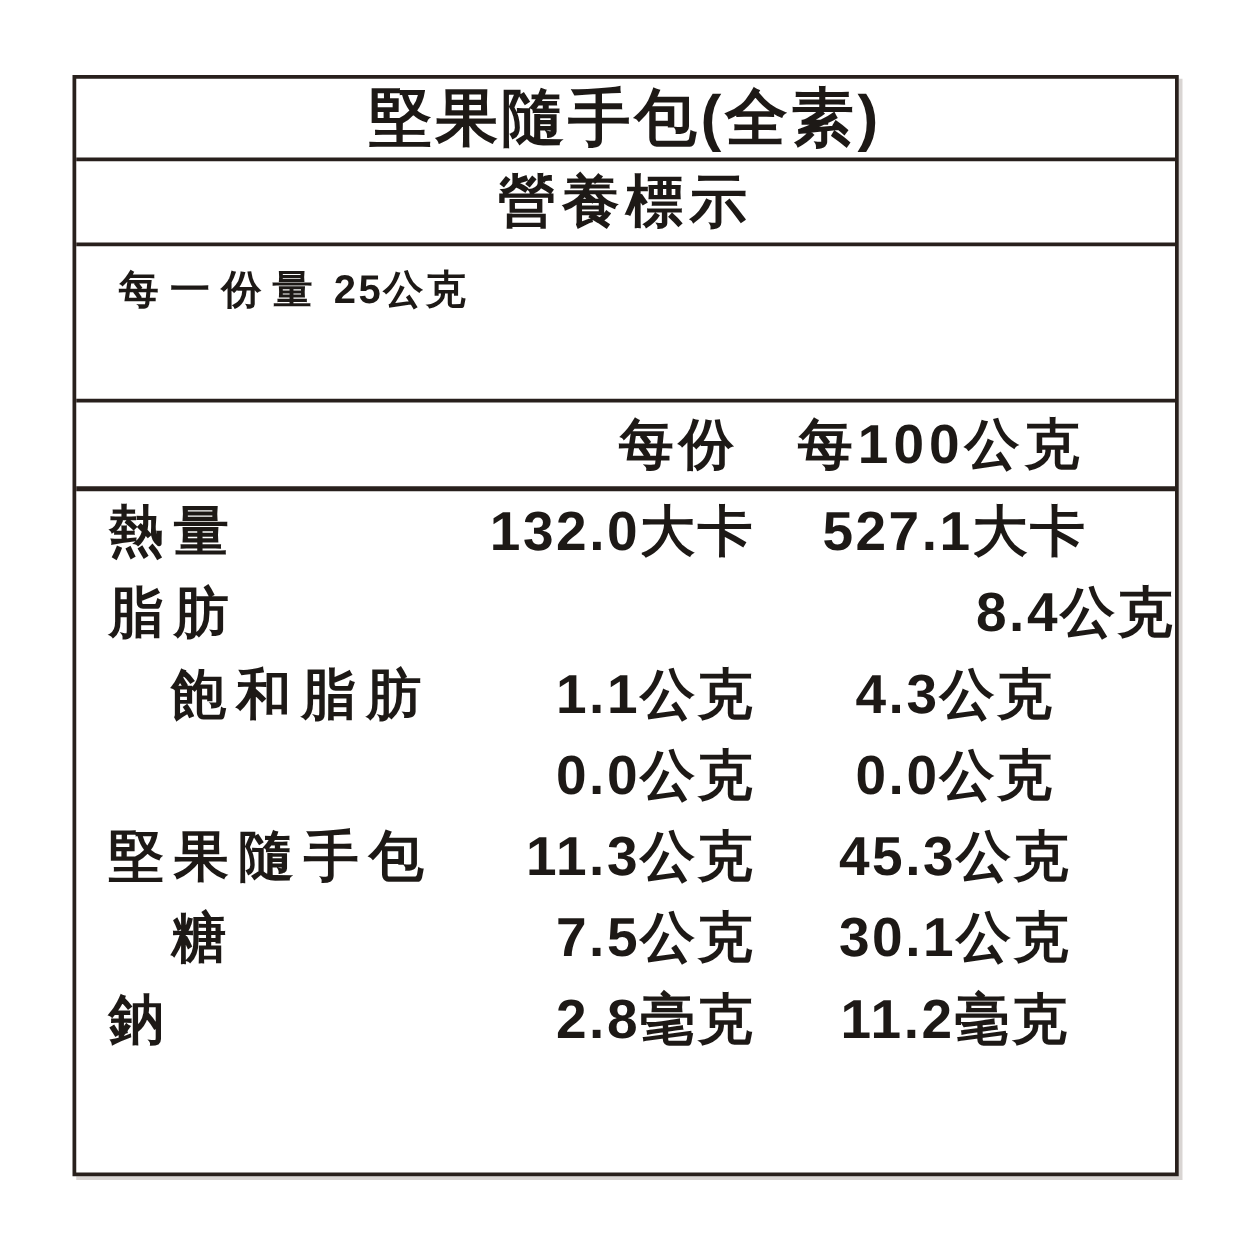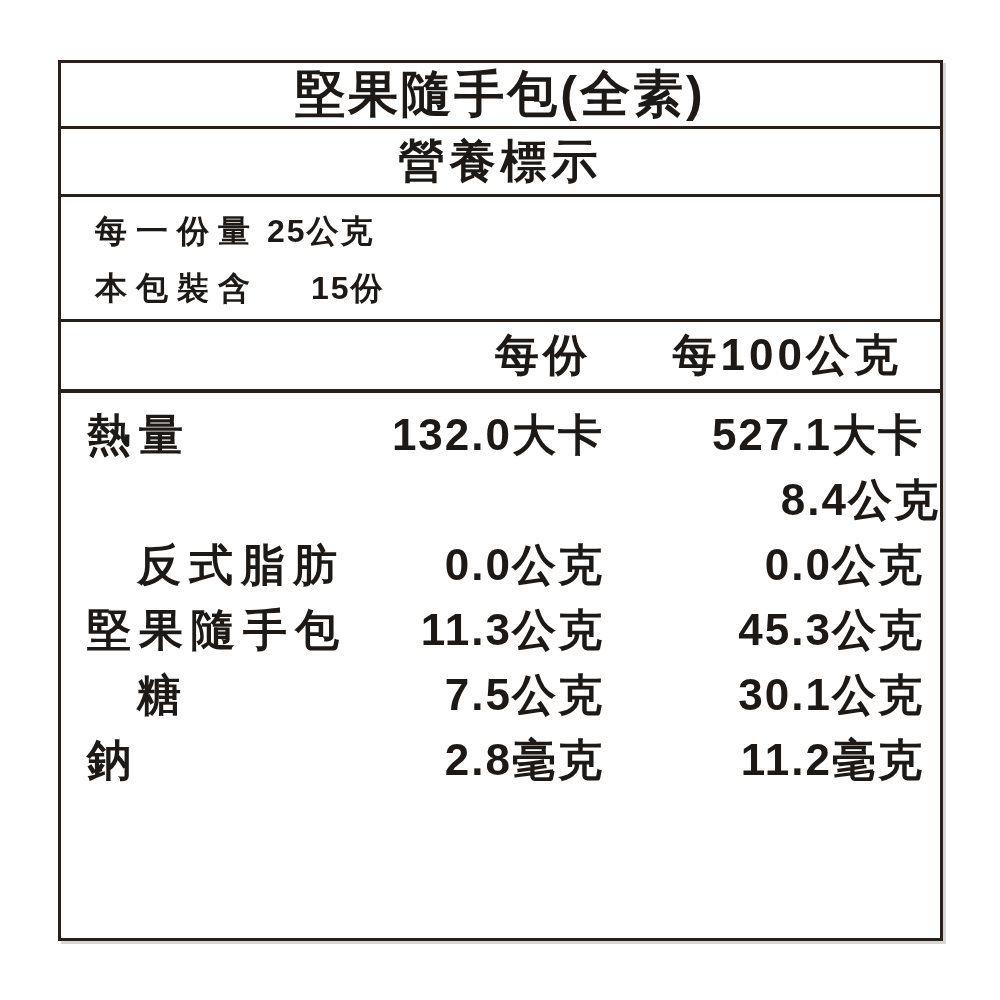--- a/index.html
+++ b/index.html
@@ -78,54 +78,50 @@
   }
   .cell.label.indent { padding-left: 76px; }
   .cell.v1 {
     flex: 1 1 auto;
     text-align: right;
     letter-spacing: 2px;
     white-space: nowrap;
   }
   .cell.v2 {
     flex: 0 0 336px;
-    text-align: right;
+    text-align: center;
     padding-right: 16px;
     letter-spacing: 2px;
     white-space: nowrap;
   }
   .header-sec {
     height: 71px;
     border-bottom: 4px solid #28201c;
   }
   .header-sec .row { height: 67px; }
   .header-sec .cell.v1 { padding-right: 13px; letter-spacing: 4px; }
   .header-sec .cell.v2 { padding-right: 38px; letter-spacing: 4px; }
 
-  .data-sec { padding-top: 10px; }
+  .data-sec { }
   .data-sec .row { height: 65px; }
 </style>
 </head>
 <body>
 
 <div class="sheet">
   <div class="panel">
 
     <div class="sec title-sec">堅果隨手包(全素)</div>
 
     <div class="sec subtitle-sec">營養標示</div>
 
     <div class="sec serving-sec">
       <div class="serv-line">
         <span class="serv-label">每一份量</span>
         <span class="serv-value">25公克</span>
-      </div>
-      <div class="serv-line">
-        <span class="serv-label">本包裝含</span>
-        <span class="serv-value wide-gap">15份</span>
       </div>
     </div>
 
     <div class="sec header-sec">
       <div class="row">
         <span class="cell label"></span>
         <span class="cell v1">每份</span>
         <span class="cell v2">每100公克</span>
       </div>
     </div>
@@ -133,26 +129,31 @@
     <div class="sec data-sec">
 
       <div class="row">
         <span class="cell label">熱量</span>
         <span class="cell v1">132.0大卡</span>
         <span class="cell v2">527.1大卡</span>
       </div>
 
 
       <div class="row">
+        <span class="cell label">脂肪</span>
         <span class="cell v1">8.4公克</span>
       </div>
 
+      <div class="row">
+        <span class="cell label indent">飽和脂肪</span>
+        <span class="cell v1">1.1公克</span>
+        <span class="cell v2">4.3公克</span>
+      </div>
 
       <div class="row">
-        <span class="cell label indent">反式脂肪</span>
         <span class="cell v1">0.0公克</span>
         <span class="cell v2">0.0公克</span>
       </div>
 
       <div class="row">
         <span class="cell label">堅果隨手包</span>
         <span class="cell v1">11.3公克</span>
         <span class="cell v2">45.3公克</span>
       </div>
 

